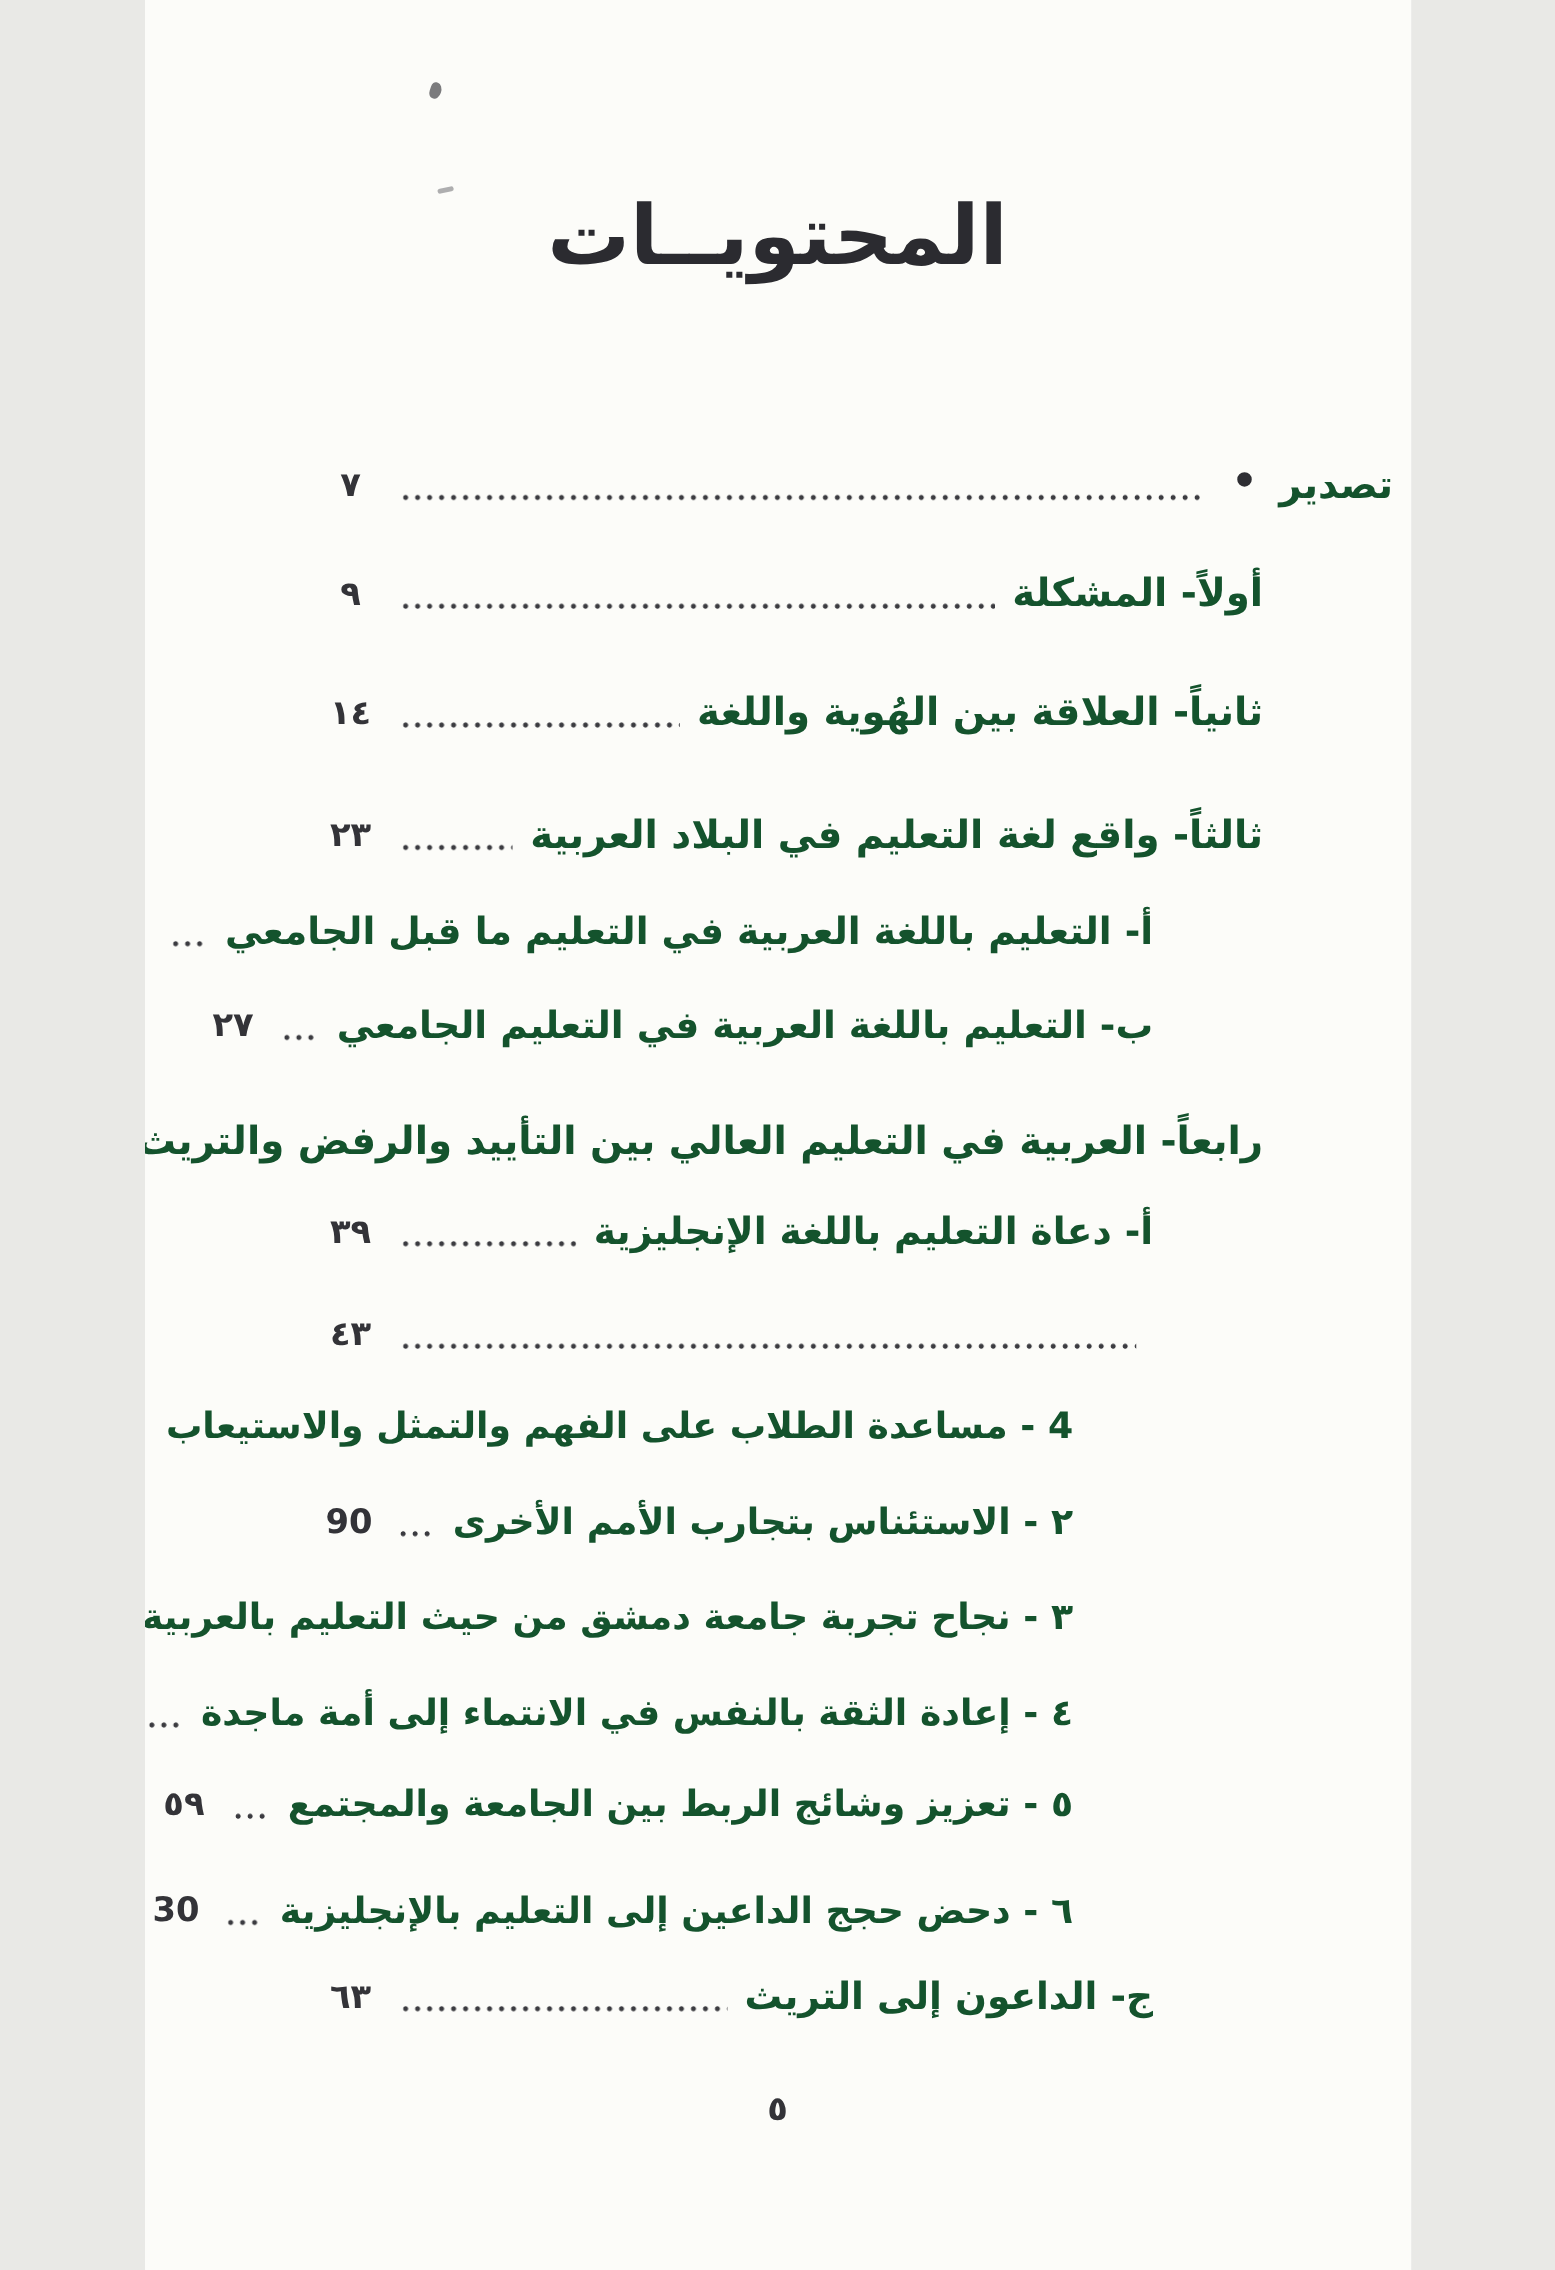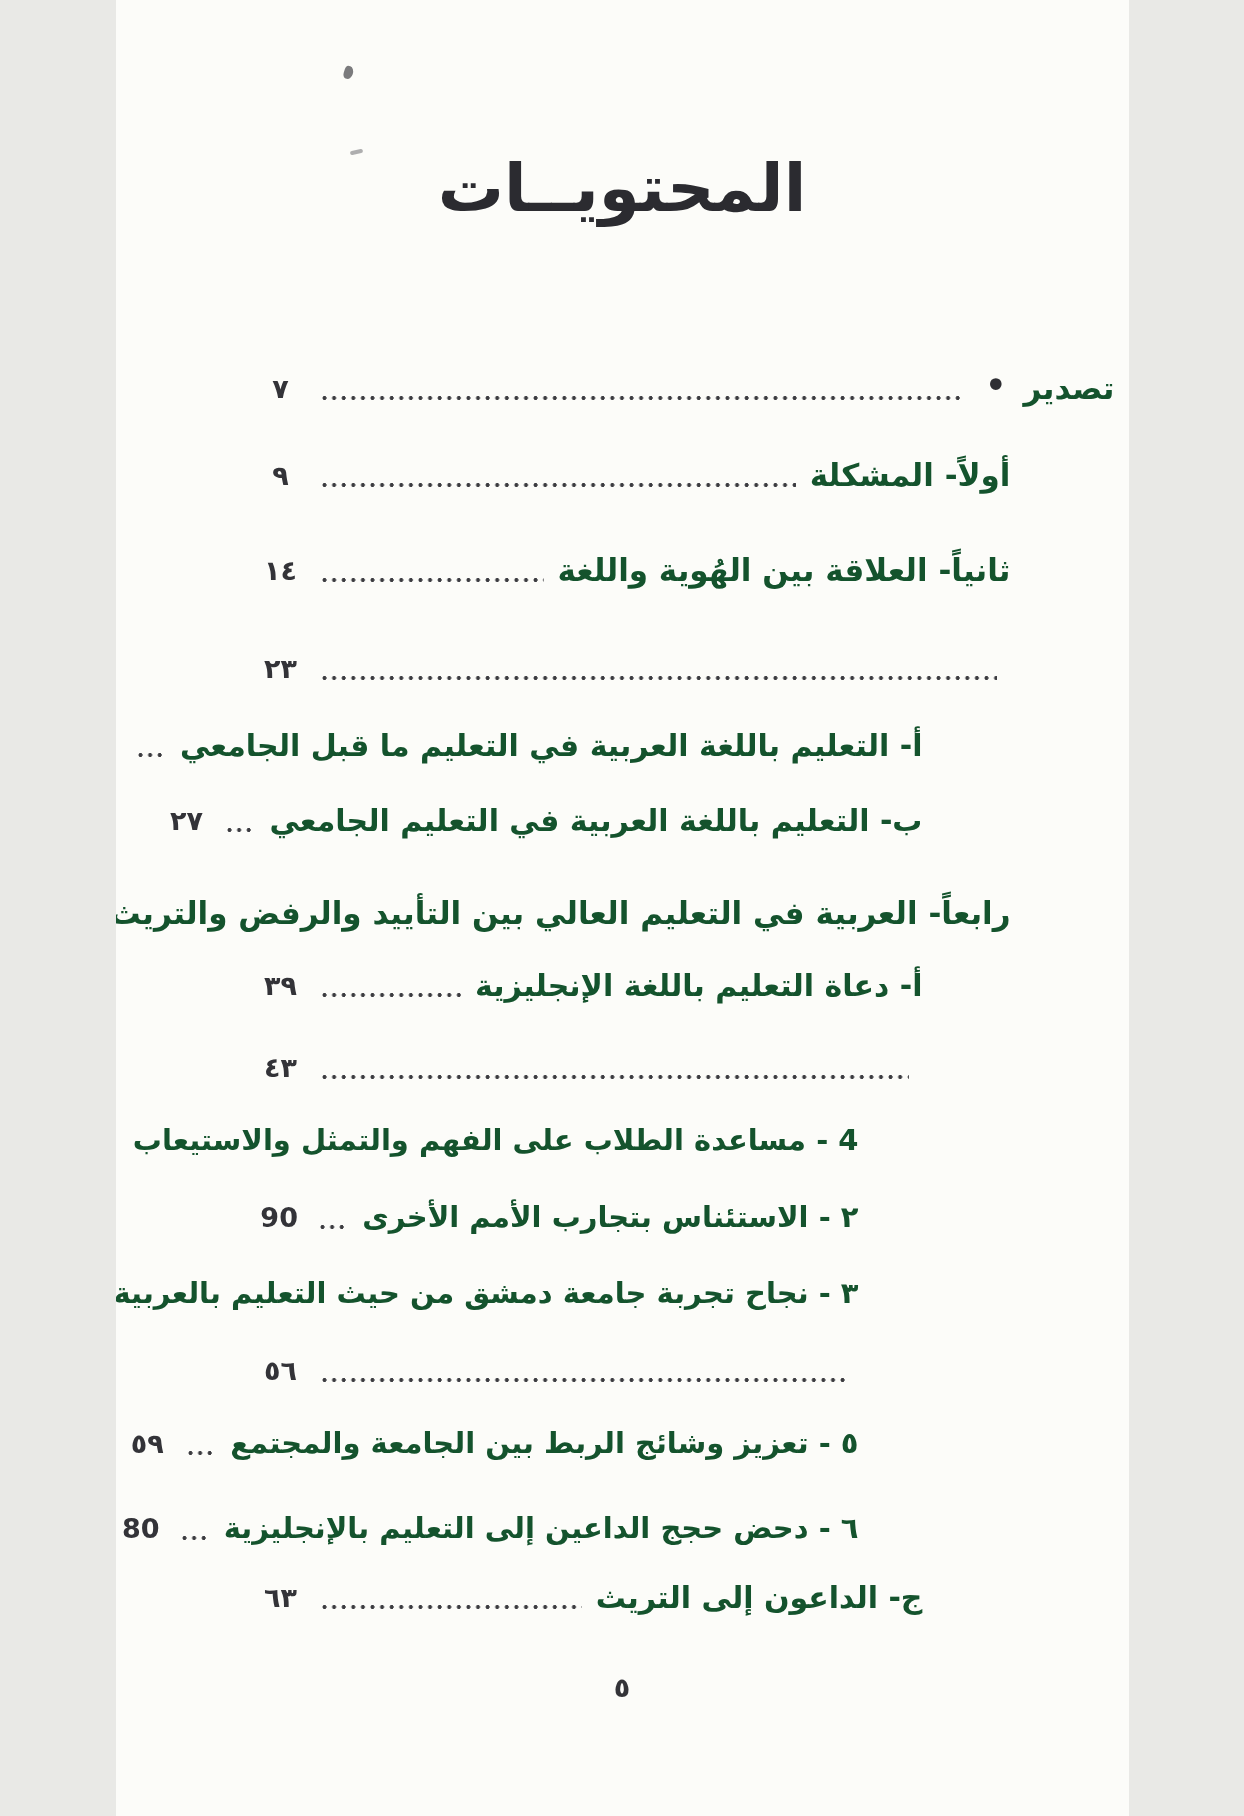--- a/index.html
+++ b/index.html
@@ -127,20 +127,21 @@
       <span class="pg">٩</span>
     </div>
 
     <div class="row r3 lvl0">
       <span class="t">ثانياً- العلاقة بين الهُوية واللغة</span>
       <span class="leader"></span>
       <span class="pg">١٤</span>
     </div>
 
     <div class="row r4 lvl0">
+      <span class="t">ثالثاً- واقع لغة التعليم في البلاد العربية</span>
       <span class="leader"></span>
       <span class="pg">٢٣</span>
     </div>
 
     <div class="row r5 lvl1">
       <span class="t">أ- التعليم باللغة العربية في التعليم ما قبل الجامعي</span>
       <span class="leader"></span>
       <span class="pg">٢٥</span>
     </div>
 
@@ -179,34 +180,35 @@
       <span class="pg">90</span>
     </div>
 
     <div class="row r12 lvl2">
       <span class="t">٣ - نجاح تجربة جامعة دمشق من حيث التعليم بالعربية</span>
       <span class="leader"></span>
       <span class="pg">٥٣</span>
     </div>
 
     <div class="row r13 lvl2">
+      <span class="t">٤ - إعادة الثقة بالنفس في الانتماء إلى أمة ماجدة</span>
       <span class="leader"></span>
       <span class="pg">٥٦</span>
     </div>
 
     <div class="row r14 lvl2">
       <span class="t">٥ - تعزيز وشائج الربط بين الجامعة والمجتمع</span>
       <span class="leader"></span>
       <span class="pg">٥٩</span>
     </div>
 
     <div class="row r15 lvl2">
       <span class="t">٦ - دحض حجج الداعين إلى التعليم بالإنجليزية</span>
       <span class="leader"></span>
-      <span class="pg">80</span>
+      <span class="pg">30</span>
     </div>
 
     <div class="row r16 lvl1">
       <span class="t">ج- الداعون إلى التريث</span>
       <span class="leader"></span>
       <span class="pg">٦٣</span>
     </div>
 
   </div>
 

